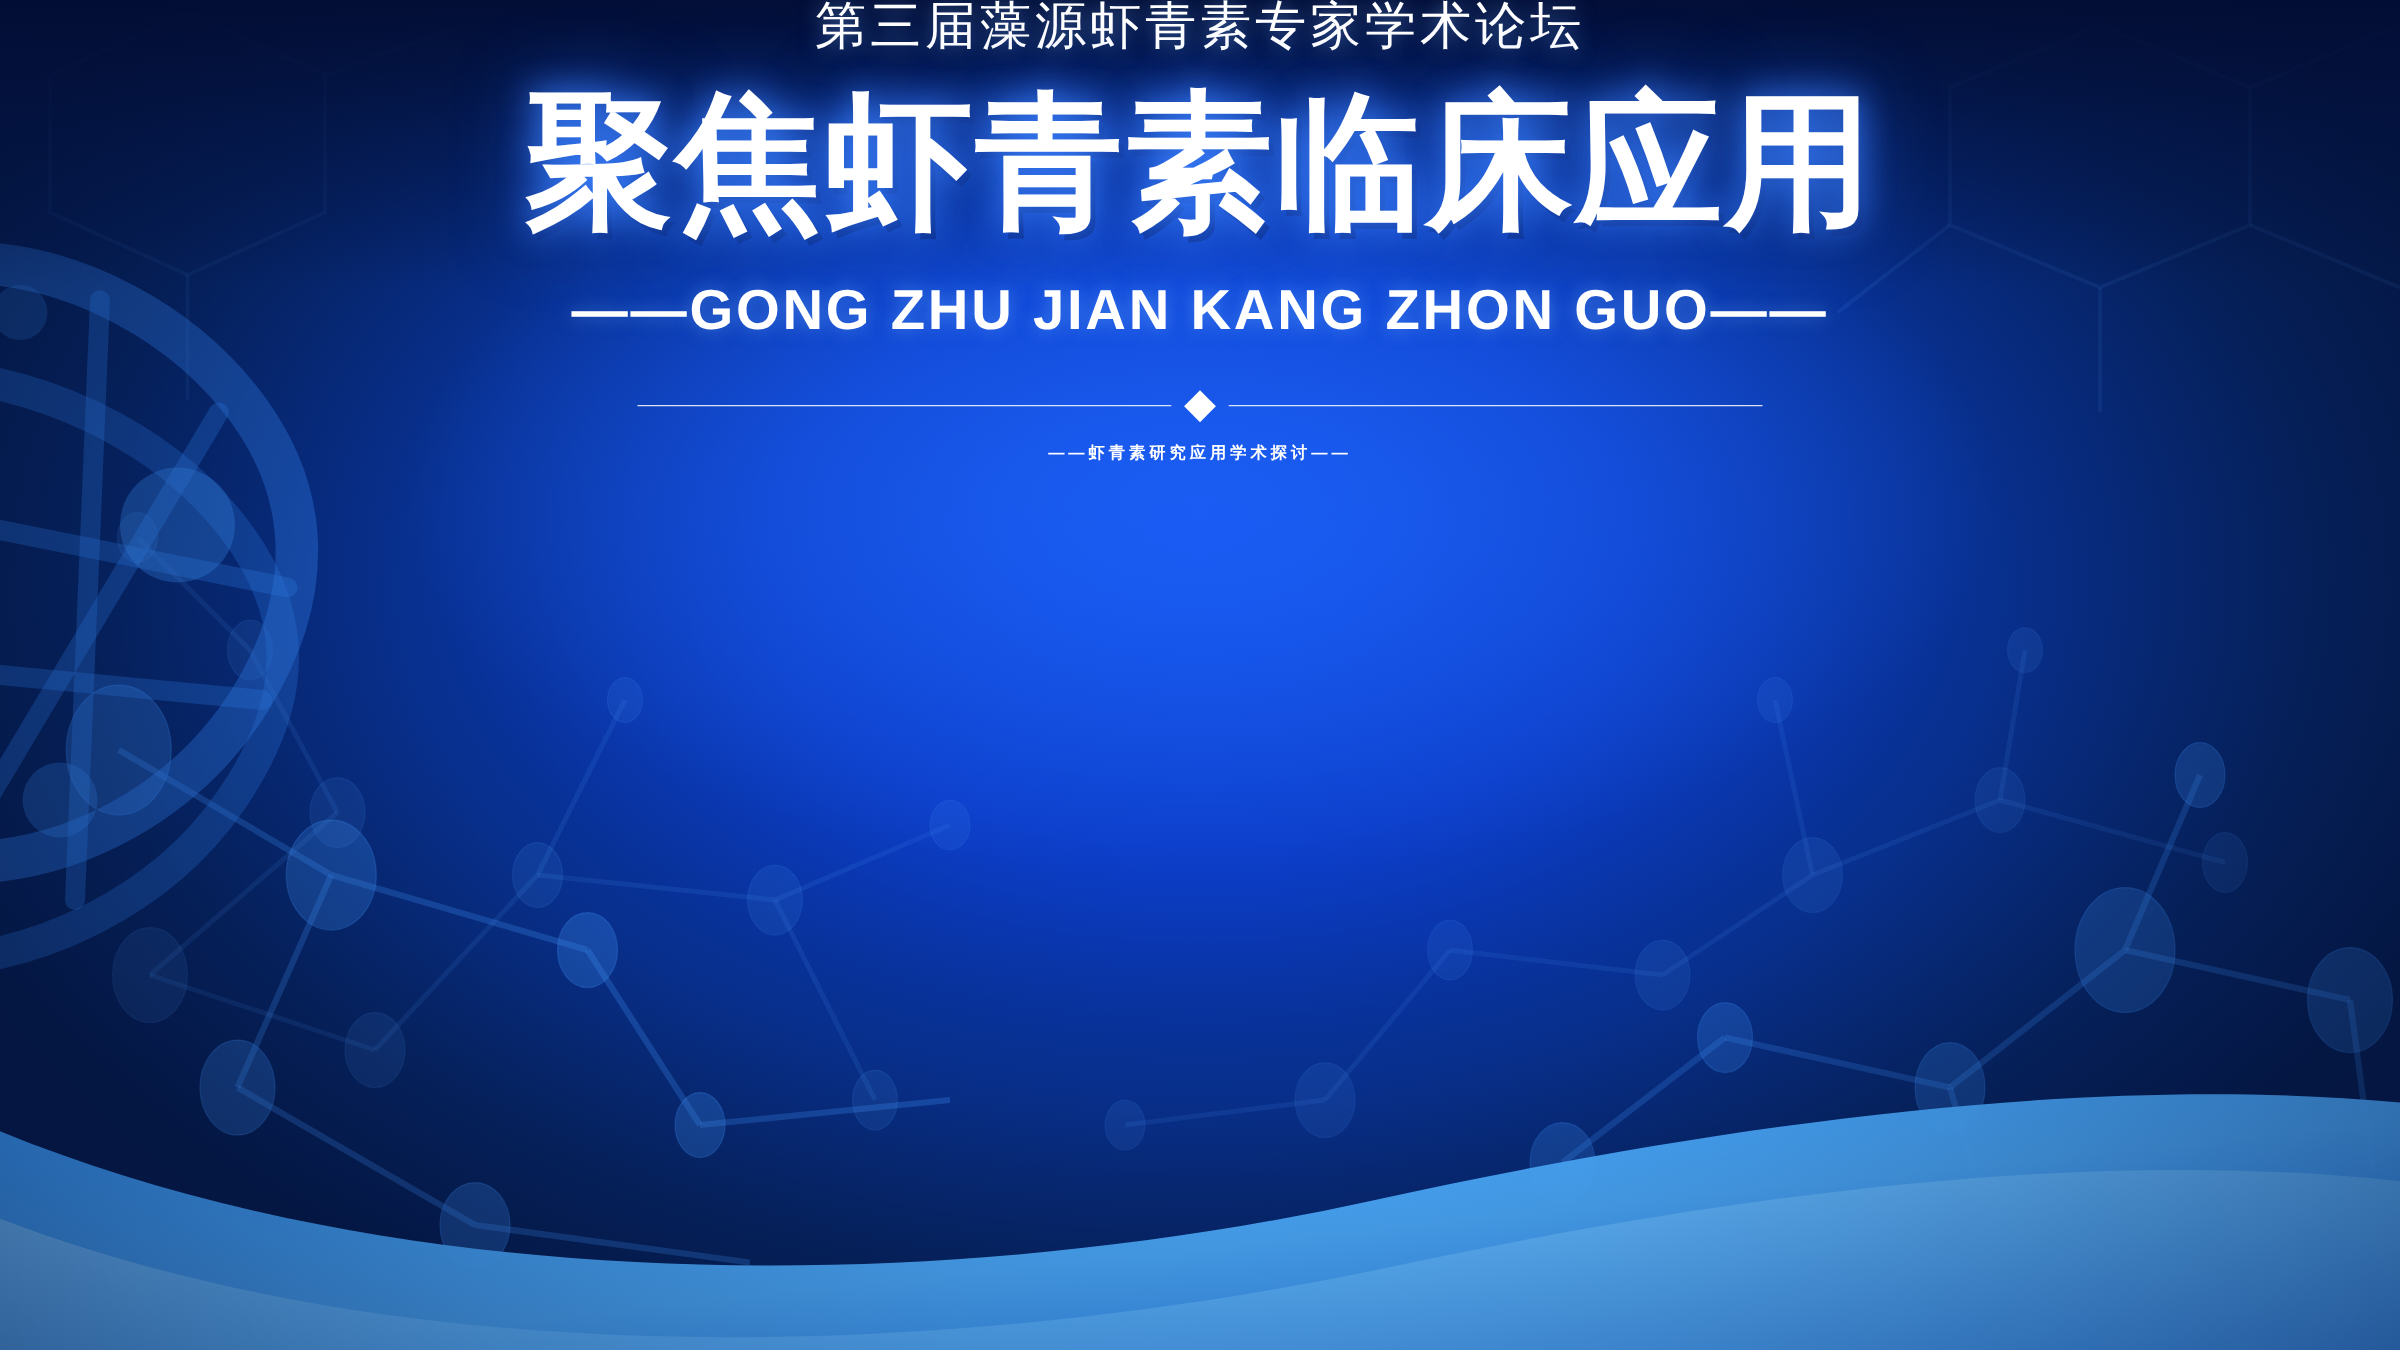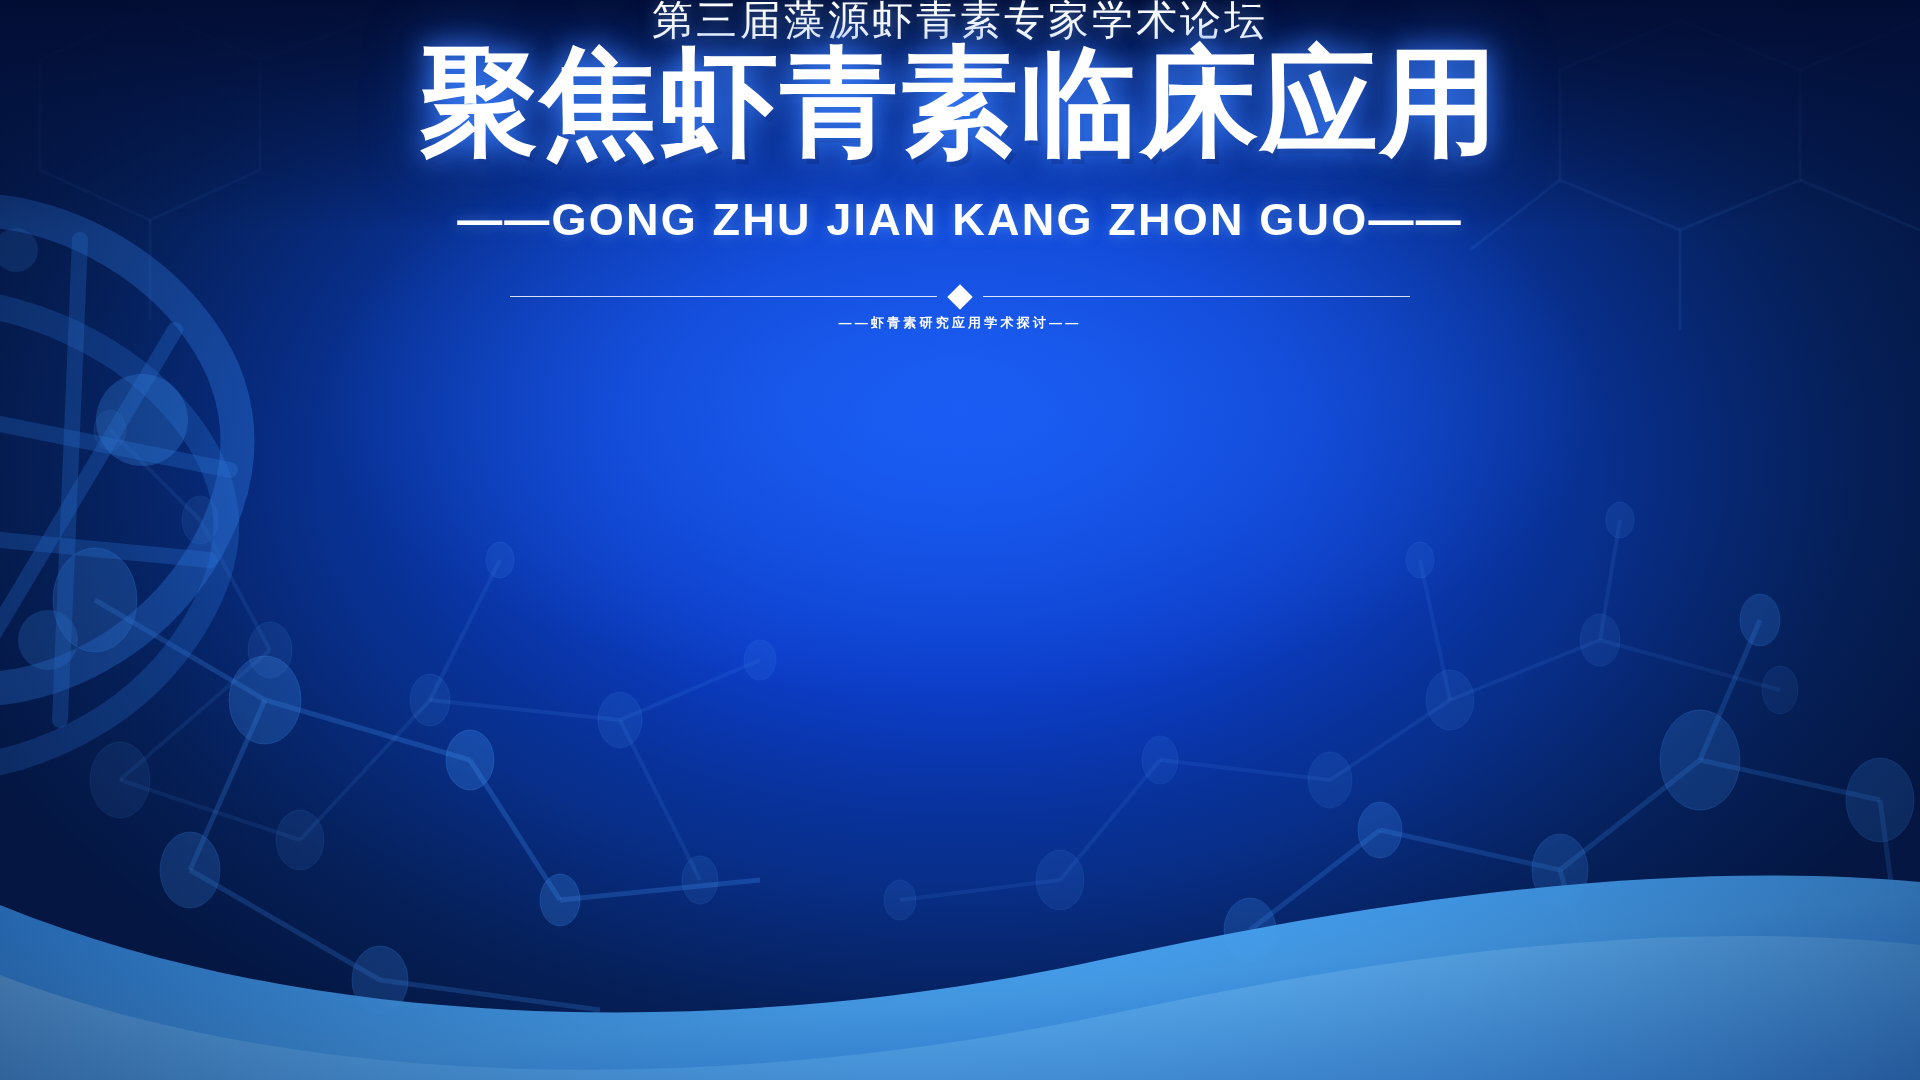--- a/index.html
+++ b/index.html
@@ -39,21 +39,21 @@
 
   .eyebrow{
     font-size:41px;
     letter-spacing:3px;
     color:#ffffff;
     font-weight:500;
     text-shadow:0 0 16px rgba(120,180,255,.55);
     line-height:1;
   }
 
-  .title-wrap{ text-align:left; }
+  .title-wrap{ margin-top:28px; text-align:left; }
 
   .title-line{
     font-family:"Liberation Sans","DejaVu Sans",sans-serif;
     font-weight:bold;
     color:#ffffff;
     line-height:1.04;
     letter-spacing:2px;
     white-space:nowrap;
     text-shadow:
       0 0 26px rgba(60,130,255,.95),
@@ -79,21 +79,21 @@
     display:flex; align-items:center; justify-content:center;
   }
   .divider .ln{ height:1px; background:rgba(255,255,255,.85); flex:1 1 auto; }
   .divider .dia{
     width:18px; height:18px; margin:0 14px;
     background:#ffffff; transform:rotate(45deg);
     flex:0 0 auto;
   }
 
   .subnote{
-    margin-top:6px;
+    margin-top:17px;
     font-size:13px;
     font-weight:bold;
     letter-spacing:3.2px;
     color:#ffffff;
     white-space:nowrap;
     text-align:center;
   }
 
   .blurb{
     margin-top:7px;

